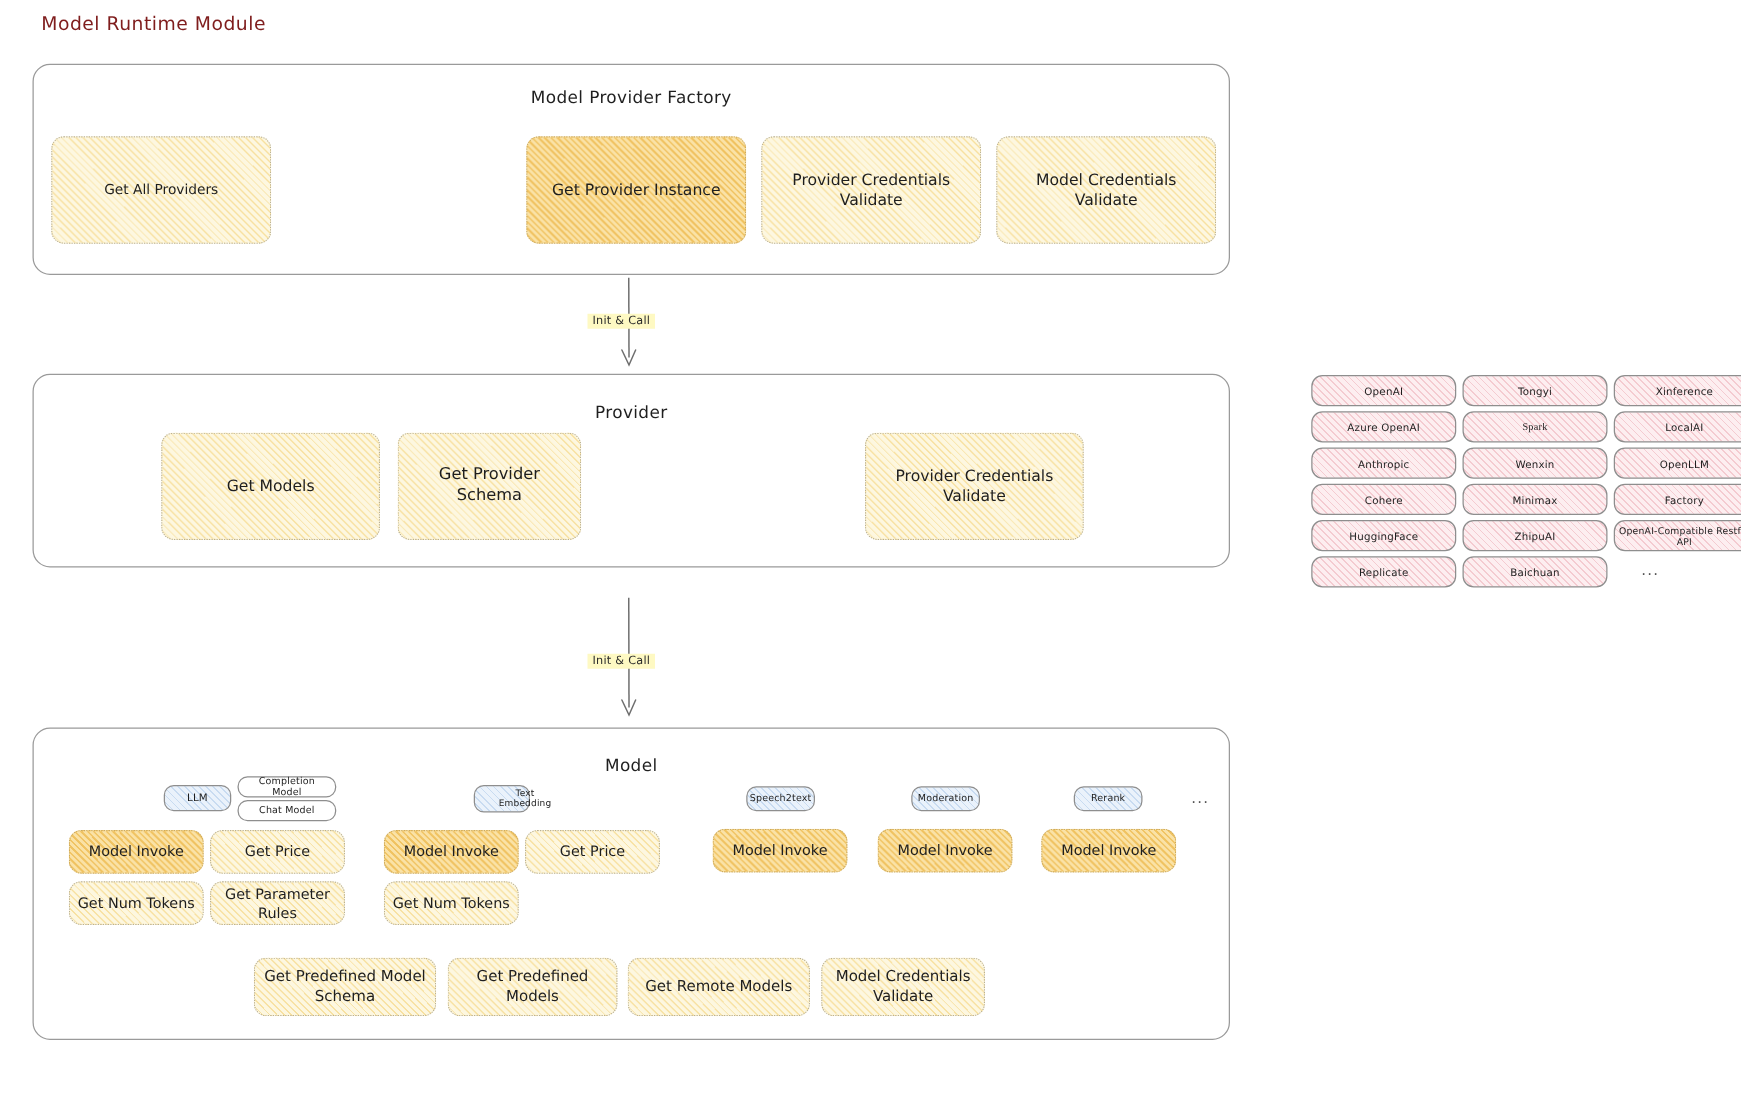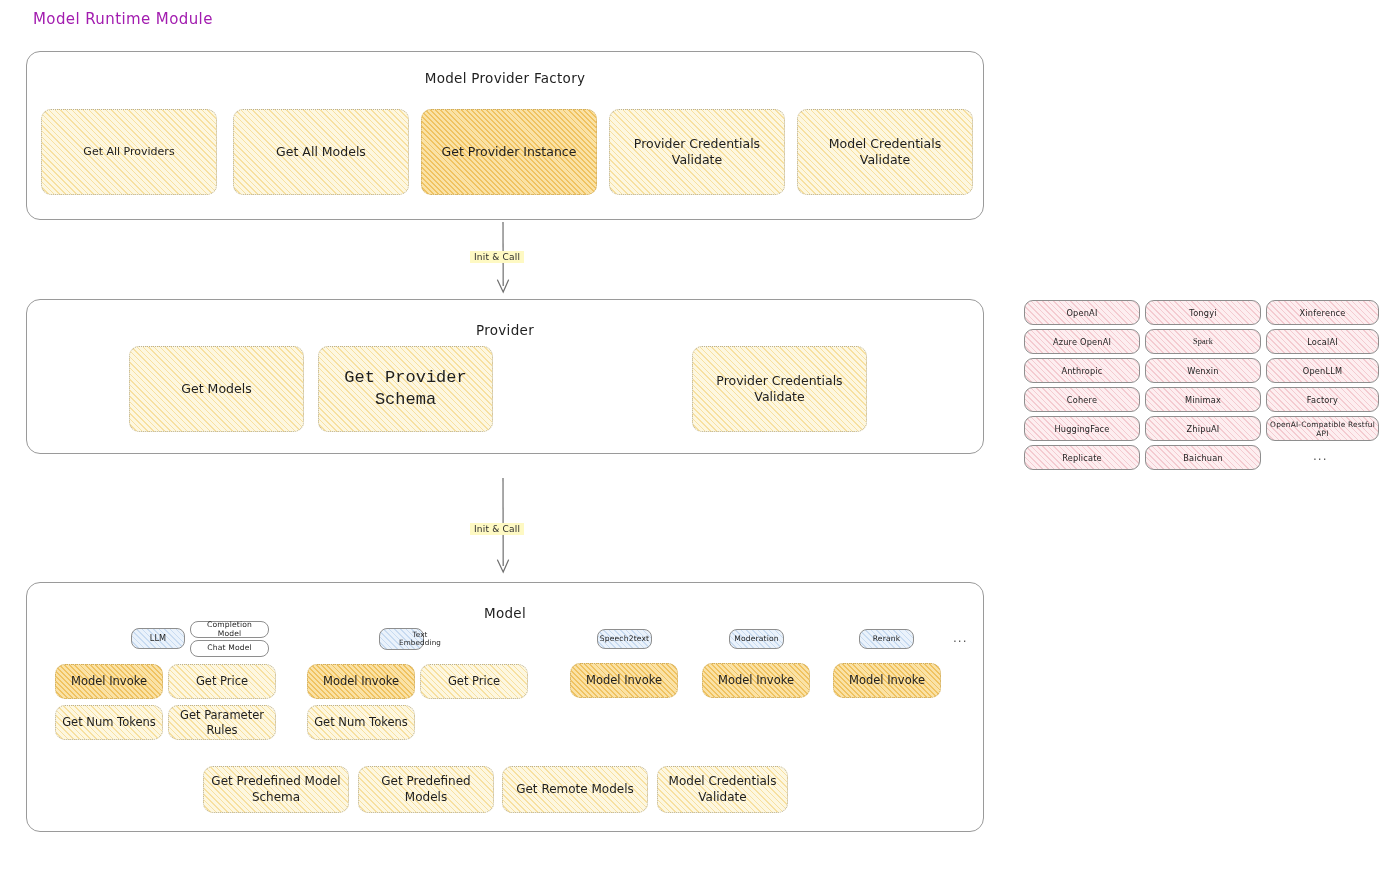--- a/index.html
+++ b/index.html
@@ -14,21 +14,21 @@
     position: relative;
     width: 1393px; height: 880px;
     background: #ffffff;
   }
 
   
   .page-title {
     position: absolute;
     left: 33px; top: 10px;
     font-size: 15px;
-    color: #a21caf;
+    color: #7f1d1d;
     letter-spacing: .4px;
     white-space: nowrap;
   }
 
   
   .panel {
     position: absolute;
     background: #ffffff;
     border: 1.15px solid #9a9a9a;
     border-radius: 14px;
@@ -105,20 +105,21 @@
     font-size: 8.2px;
     letter-spacing: .2px;
     background-color: #fdeef0;
     background-image:
       repeating-linear-gradient(45deg,
         rgba(233,160,170,.45) 0px,
         rgba(233,160,170,.45) 1px,
         rgba(253,238,240,0) 1px,
         rgba(253,238,240,0) 4px);
     padding: 2px 3px;
+    margin-left: 25px;
   }
 
   
   .badge {
     position: absolute;
     display: flex;
     align-items: center;
     justify-content: center;
     text-align: center;
     border-radius: 8px;
@@ -165,21 +166,20 @@
 <div id="canvas">
 
   <div class="page-title">Model Runtime Module</div>
 
   <div class="panel" style="left:26px; top:51px; width:958px; height:169px;">
     <div class="panel-inner">
       <div class="panel-title" style="top:18px;">Model Provider Factory</div>
 
       <div class="node" style="left:14px; top:57px; width:176px; height:86px; font-size:11px;">Get All Providers</div>
 
-      <div class="node" style="left:206px; top:57px; width:176px; height:86px; font-size:12.5px;">Get All Models</div>
 
       <div class="node hl" style="left:394px; top:57px; width:176px; height:86px; font-size:12.5px;">Get Provider Instance</div>
 
       <div class="node" style="left:582px; top:57px; width:176px; height:86px; font-size:12.5px;">Provider Credentials Validate</div>
 
       <div class="node" style="left:770px; top:57px; width:176px; height:86px; font-size:12.5px;">Model Credentials Validate</div>
     </div>
   </div>
 
   <div class="conn" style="left:493px; top:222px; width:20px; height:78px;">
@@ -189,21 +189,21 @@
     </svg>
   </div>
   <div class="conn-label" style="left:470px; top:251px;">Init &amp; Call</div>
 
   <div class="panel stack2" style="left:26px; top:299px; width:958px; height:155px;">
     <div class="panel-inner">
       <div class="panel-title" style="top:22px;text-align:center;">Provider</div>
 
       <div class="node" style="left:102px; top:46px; width:175px; height:86px; font-size:12.5px;">Get Models</div>
 
-      <div class="node" style="left:291px; top:46px; width:175px; height:86px; font-size:17px;font-family:Liberation Mono, monospace;">Get Provider Schema</div>
+      <div class="node" style="left:291px; top:46px; width:147px; height:86px; font-size:13px;">Get Provider Schema</div>
 
 
       <div class="node" style="left:665px; top:46px; width:175px; height:86px; font-size:12.5px;">Provider Credentials Validate</div>
     </div>
   </div>
 
   <div style="position:absolute; left:1024px; top:300px; width:355px; height:175px;">
 
     <div class="chip" style="left:0px; top:0px; width:116px; height:25px;">OpenAI</div>
     <div class="chip" style="left:0px; top:29px; width:116px; height:25px;">Azure OpenAI</div>

